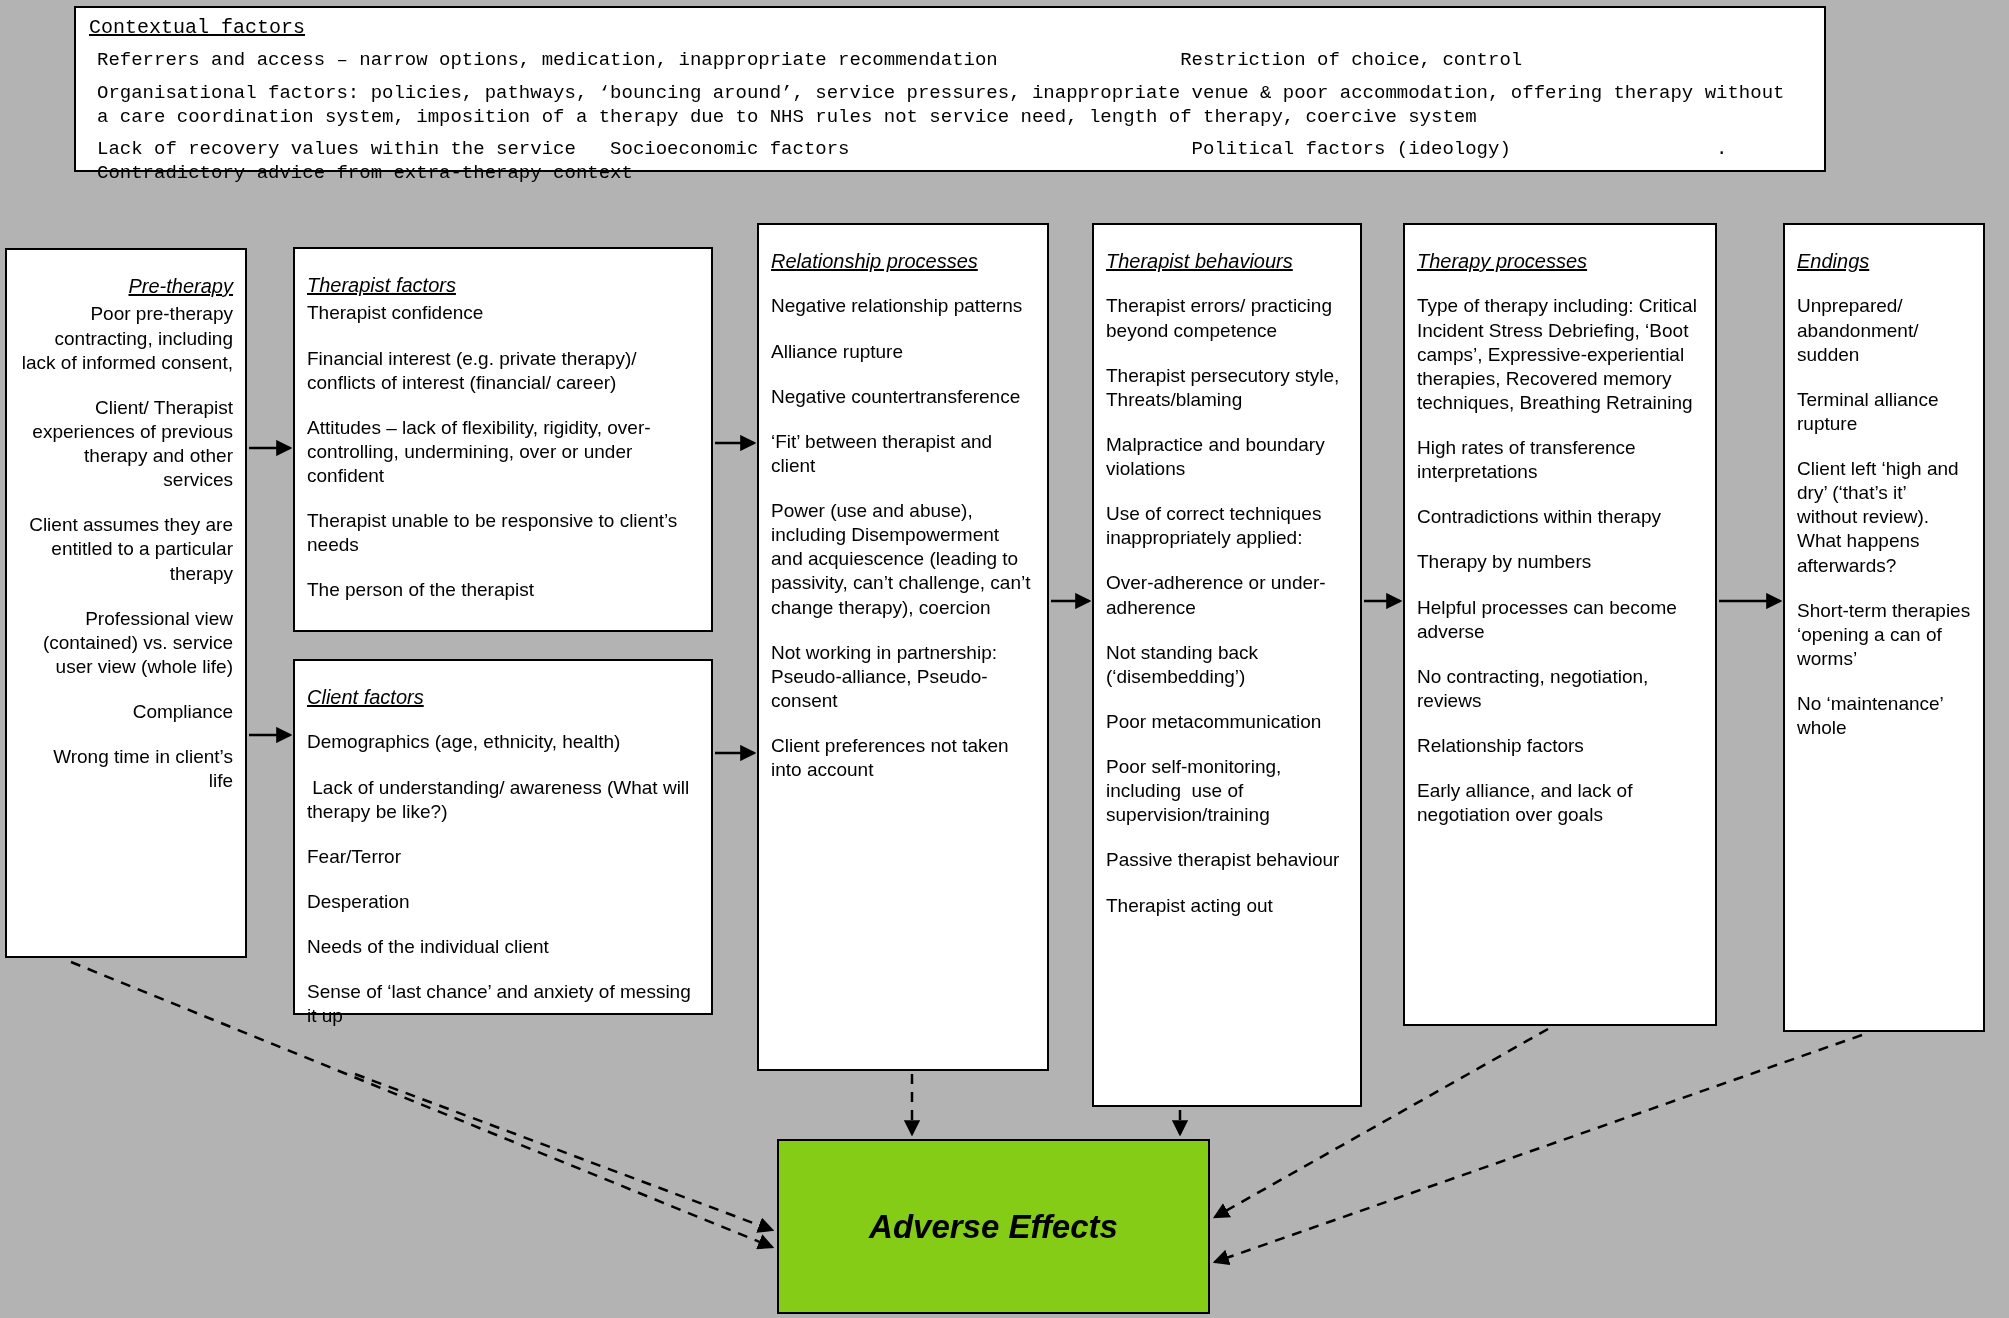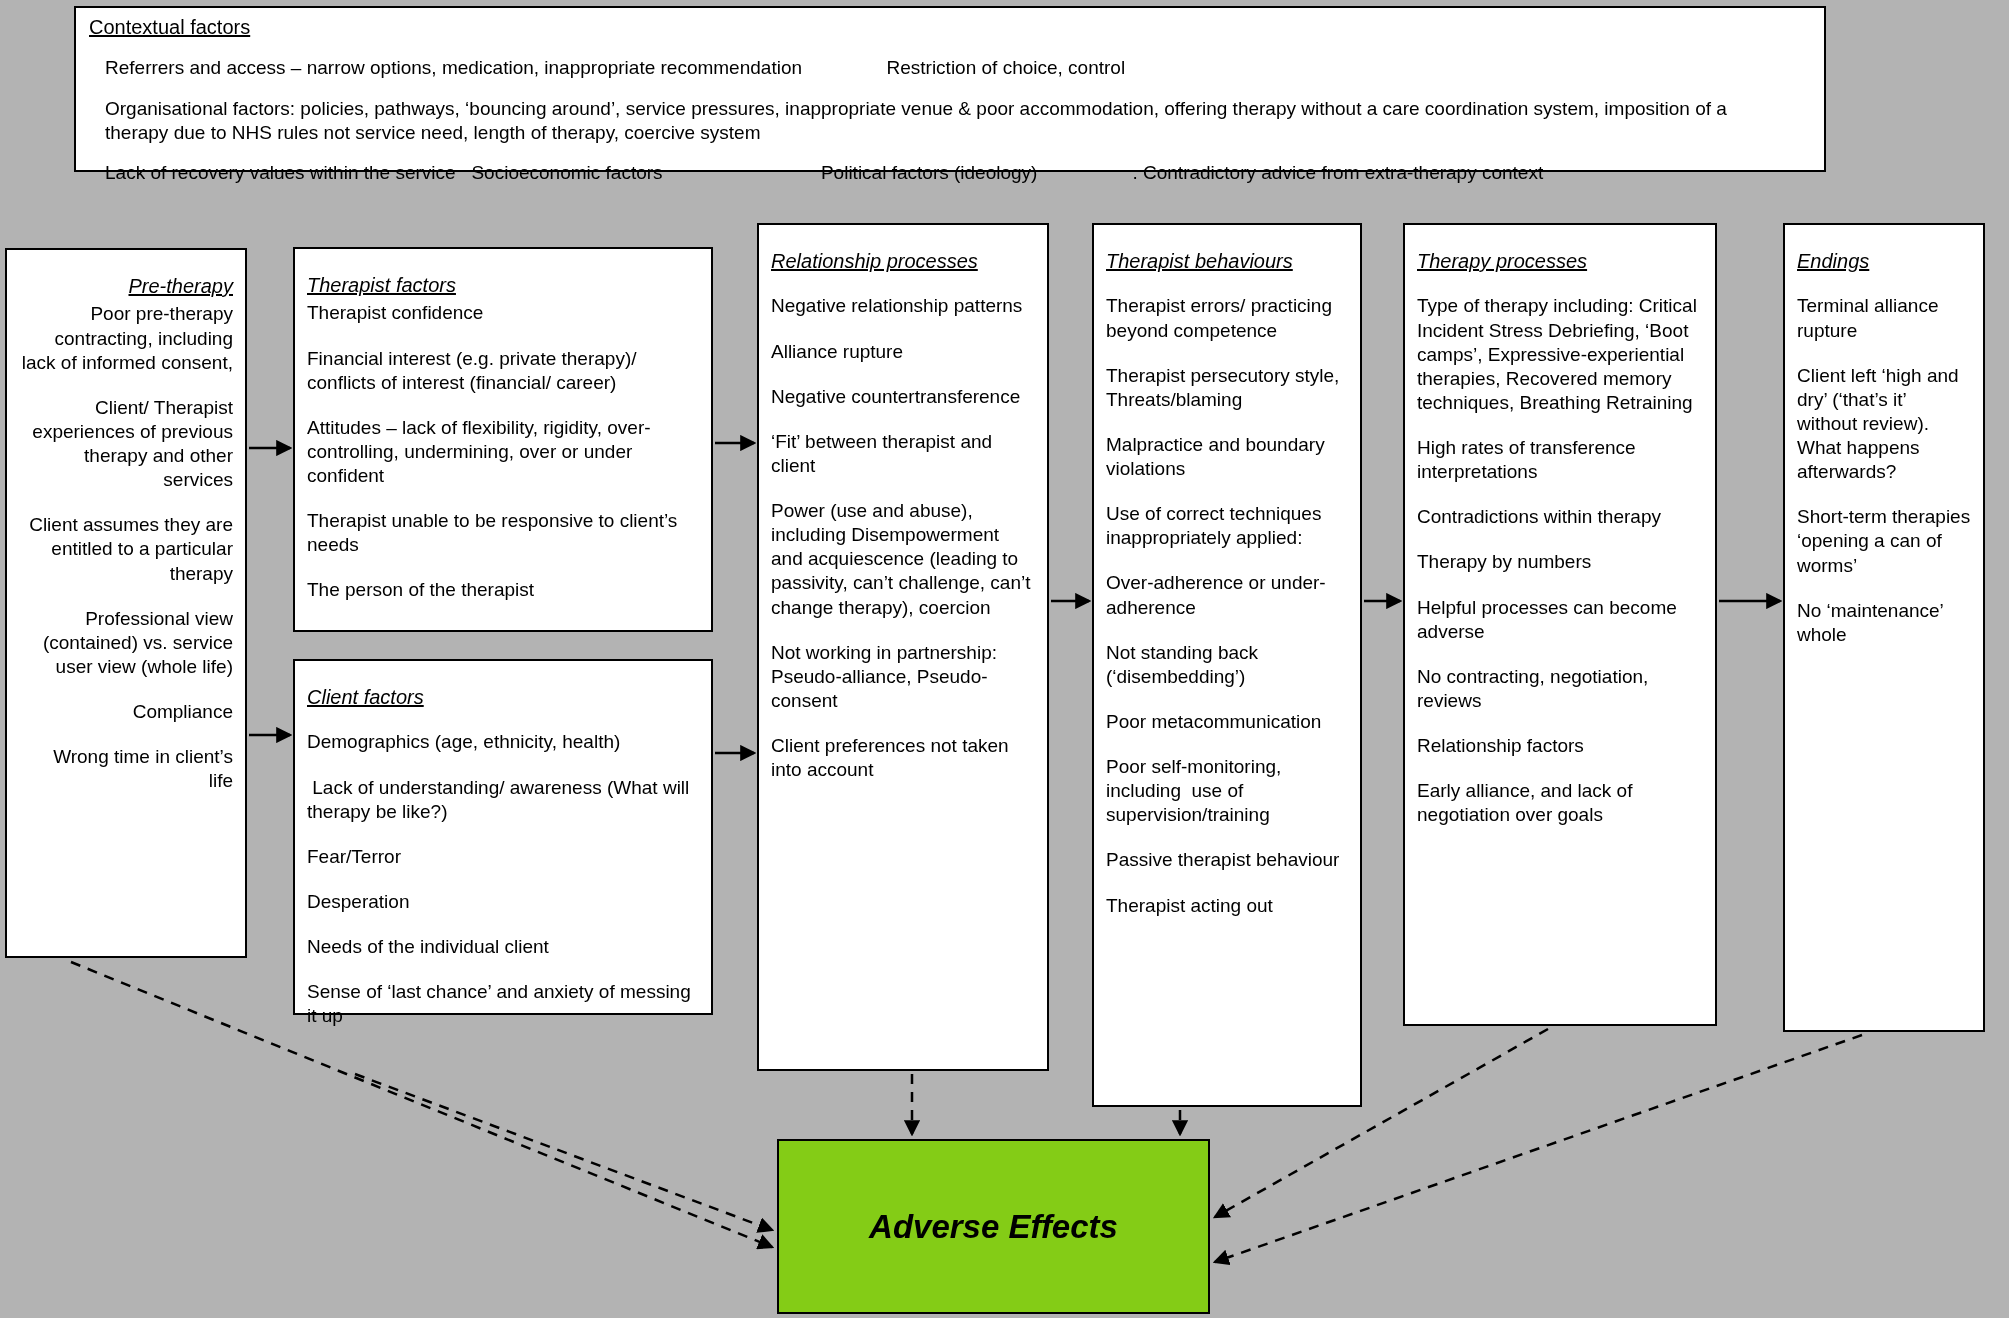--- a/index.html
+++ b/index.html
@@ -20,23 +20,23 @@
     margin: 0 0 20px 0;
     font-size: 20px;
     font-weight: normal;
     font-style: italic;
     text-decoration: underline;
   }
   .tight .box-title { margin-bottom: 3px; }
 
   .para { white-space: pre-wrap; margin: 0 0 21px 0; }
   .para:last-child { margin-bottom: 0; }
-  .ctx-line { white-space: pre-wrap; margin: 16px; }
+  .ctx-line { white-space: pre-wrap; margin: 8px; }
 
-  .ctx { left: 74px; top: 6px; width: 1752px; height: 166px; padding: 7px 13px; }
+  .ctx { left: 74px; top: 6px; width: 1752px; height: 166px; padding: 7px 13px; font-family: Liberation Mono, monospace; }
   .ctx .box-title { font-style: normal; margin-bottom: 1px; }
 
   .pre-therapy          { left: 5px;    top: 248px; width: 242px; height: 710px; text-align: right; }
   .therapist-factors    { left: 293px;  top: 247px; width: 420px; height: 385px; }
   .client-factors       { left: 293px;  top: 659px; width: 420px; height: 356px; }
   .relationship-processes { left: 757px; top: 223px; width: 292px; height: 848px; }
   .therapist-behaviours { left: 1092px; top: 223px; width: 270px; height: 884px; }
   .therapy-processes    { left: 1403px; top: 223px; width: 314px; height: 803px; }
   .endings              { left: 1783px; top: 223px; width: 202px; height: 809px; }
 
@@ -141,20 +141,21 @@
         <div class="para">Poor metacommunication</div>
         <div class="para">Poor self-monitoring, including  use of supervision/training</div>
         <div class="para">Passive therapist behaviour</div>
         <div class="para">Therapist acting out</div>
       </div>
   </section>
 
   <section class="box endings">
     <h2 class="box-title">Endings</h2>
     <div>
+        <div class="para">Unprepared/ abandonment/ sudden</div>
         <div class="para">Terminal alliance rupture</div>
         <div class="para">Client left ‘high and dry’ (‘that’s it’ without review).  What happens afterwards?</div>
         <div class="para">Short-term therapies ‘opening a can of worms’</div>
         <div class="para">No ‘maintenance’ whole</div>
       </div>
   </section>
 
   <div class="ae-box">
     <span class="ae-label">Adverse Effects</span>
   </div>

